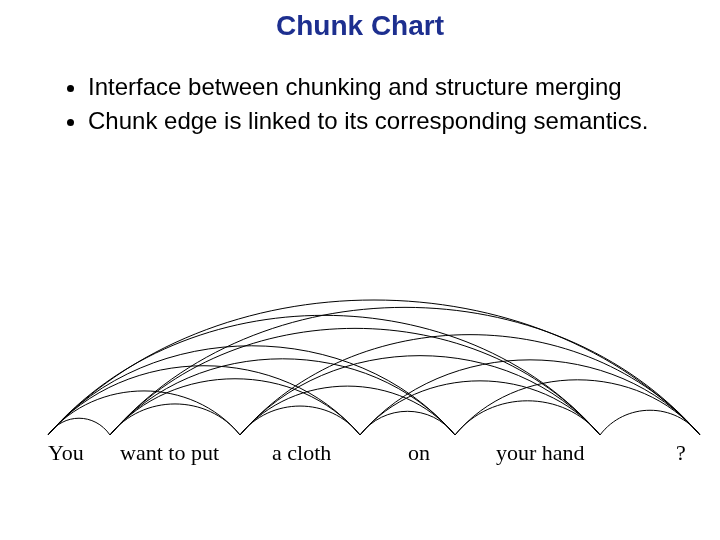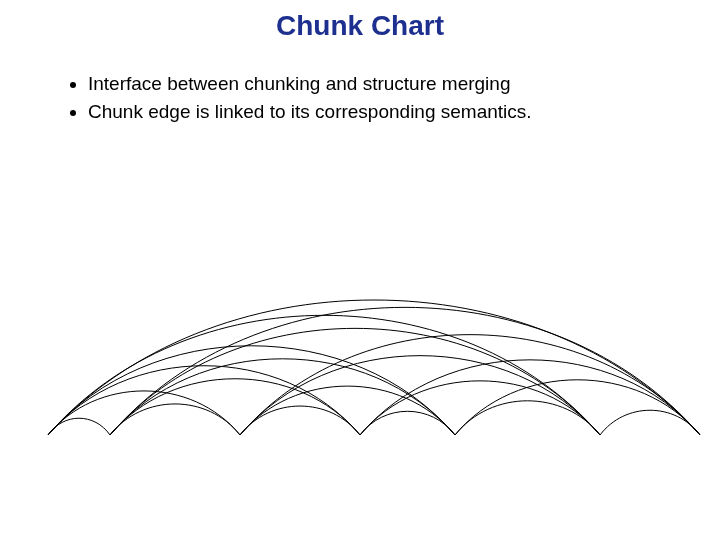--- a/index.html
+++ b/index.html
@@ -25,21 +25,21 @@
     text-align: center;
     font-size: 28px;
     font-weight: bold;
     color: #1d2f8f;
   }
   .bullets {
     position: absolute;
     top: 72px;
     left: 60px;
     width: 600px;
-    font-size: 19px;
+    font-size: 24px;
     line-height: 1.25;
   }
   .bullets ul {
     margin: 0;
     padding-left: 28px;
   }
   .bullets li {
     margin-bottom: 4px;
   }
   .chart {
@@ -101,14 +101,22 @@
         <path d="M 240 195 C 355 61.19999999999999, 585 61.19999999999999, 700 195" fill="none" stroke="#000" stroke-width="1"></path>
         <path d="M 360 195 C 383.75 163.4, 431.25 163.4, 455 195" fill="none" stroke="#000" stroke-width="1"></path>
         <path d="M 360 195 C 420 122.8, 540 122.8, 600 195" fill="none" stroke="#000" stroke-width="1"></path>
         <path d="M 360 195 C 445 94.8, 615 94.8, 700 195" fill="none" stroke="#000" stroke-width="1"></path>
         <path d="M 455 195 C 491.25 149.4, 563.75 149.4, 600 195" fill="none" stroke="#000" stroke-width="1"></path>
         <path d="M 455 195 C 516.25 121.39999999999999, 638.75 121.39999999999999, 700 195" fill="none" stroke="#000" stroke-width="1"></path>
         <path d="M 600 195 C 625 162, 675 162, 700 195" fill="none" stroke="#000" stroke-width="1"></path>
       </svg>
   </div>
 
+  <div class="words" id="words">
+      <span style="left: 48px;">You</span>
+      <span style="left: 120px;">want to put</span>
+      <span style="left: 272px;">a cloth</span>
+      <span style="left: 408px;">on</span>
+      <span style="left: 496px;">your hand</span>
+      <span style="left: 676px;">?</span>
+    </div>
 
 </div>
 
 </body></html>

